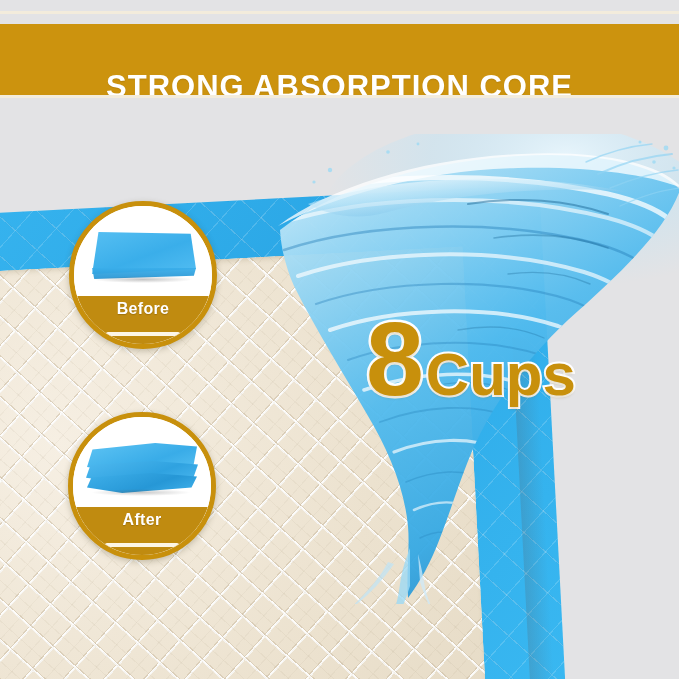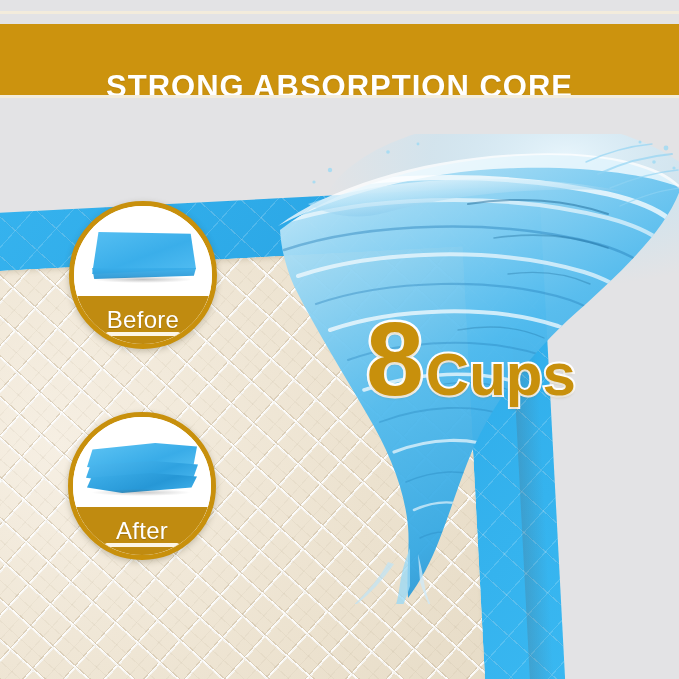--- a/index.html
+++ b/index.html
@@ -216,24 +216,24 @@
     left: 0; bottom: 0;
     width: 100%;
     height: 48px;
     background: #c08b10;
     display: flex;
     align-items: flex-start;
     justify-content: center;
   }
   .badge-label {
     color: #ffffff;
-    font-weight: normal;
-    font-size: 24px;
+    font-weight: bold;
+    font-size: 16px;
     letter-spacing: .3px;
-    margin-top: 10px;
+    margin-top: 4px;
     text-shadow: 0 1px 1px rgba(110,75,0,.4);
   }
   .badge-underline {
     position: absolute;
     left: 50%;
     bottom: 8px;
     transform: translateX(-50%);
     width: 74px;
     height: 4px;
     border-radius: 3px;

